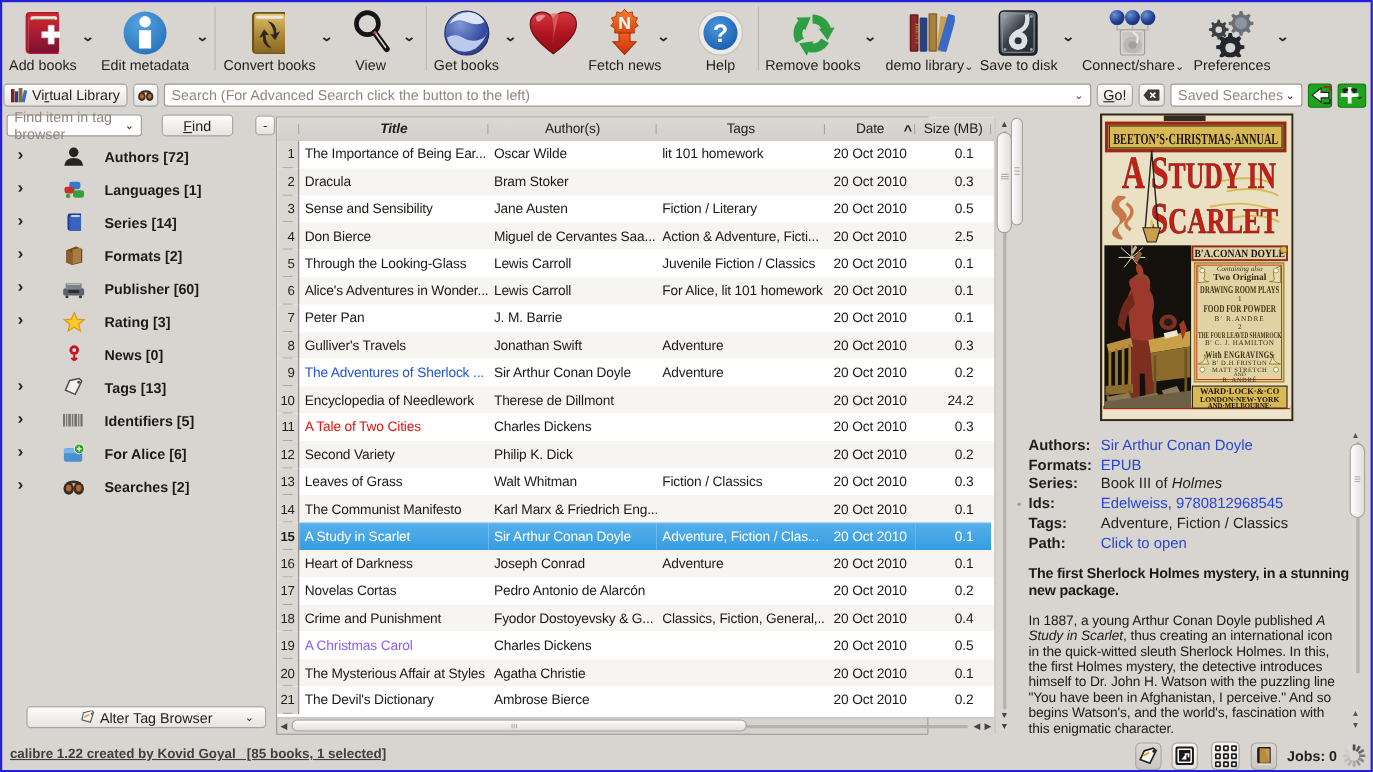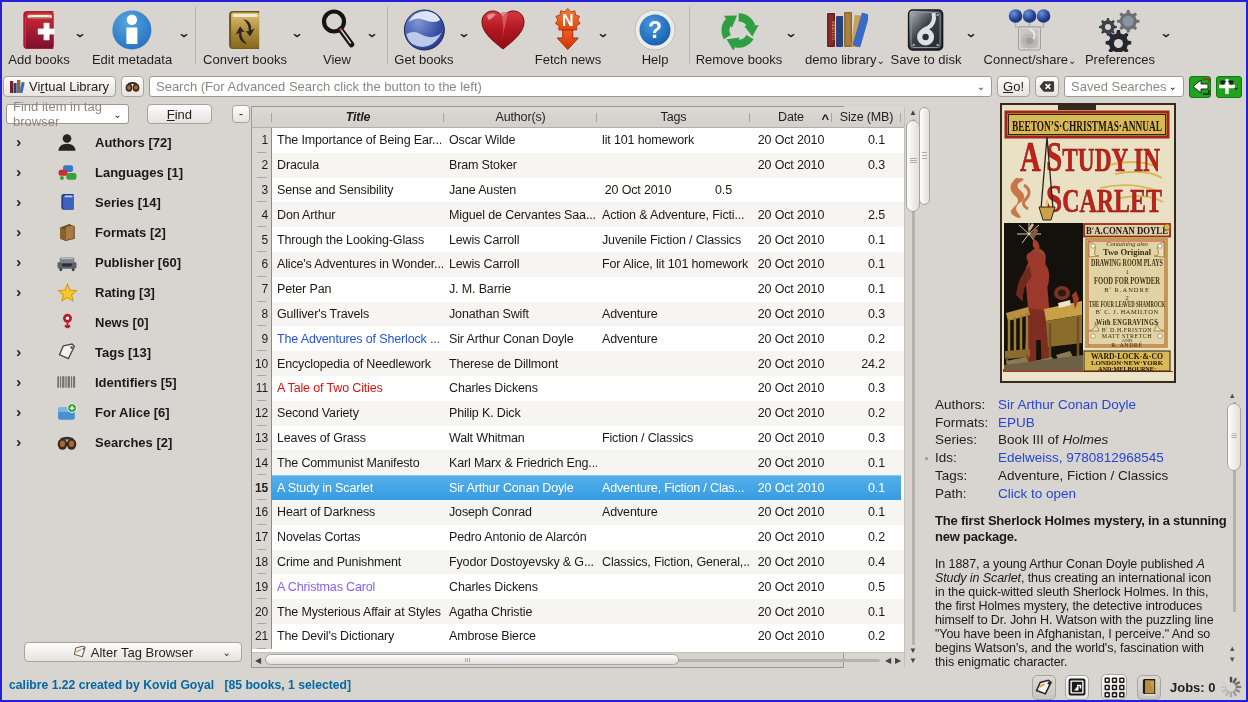--- a/index.html
+++ b/index.html
@@ -29,21 +29,21 @@
 }
 .input { background:#fff; border:1px solid #9d9893; border-radius:3px; height:21px; display:flex; align-items:center; padding:0 6px; color:#8c8880; font-size:13px; }
 
 #leftpanel { position:absolute; left:2px; top:100px; width:248px; bottom:32px; }
 #tablepanel { position:absolute; left:249px; top:104px; width:593px; height:562px; }
 #rightpanel { position:absolute; left:922px; top:100px; right:0; bottom:32px; }
 #statusbar { position:absolute; left:2px; bottom:0; right:2px; height:32px; }
 .tagrow { display:flex; align-items:center; height:30px; padding-left:12px; font-size:13px; color:#1c1a17; }
 .tagrow .exp { font-size:16px; font-weight:bold; color:#2a2825; width:12px; transform:scaleY(0.95); line-height:1; }
 .tagrow .tico { width:24px; margin:0 16px 0 27px; display:flex; justify-content:center; }
-.dl { font-weight:normal; padding:0; vertical-align:top; width:55px; }
+.dl { font-weight:bold; padding:0; vertical-align:top; width:55px; }
 .dv { padding-left:8px; white-space:nowrap; }
 .lnk { color:#2746d2; }
 .sqbtn { width:24px; height:25px; border:1px solid #aaa5a0; border-radius:5px; display:flex; align-items:center; justify-content:center; background:linear-gradient(#fbfaf9,#e4e1dd); }
 
 #tablepanel { font-size:12.5px; letter-spacing:-0.15px; }
 .thead { display:flex; height:21px; align-items:center; background:linear-gradient(#dcd9d5,#d3cfca); border-bottom:1px solid #b2aea8; }
 .thead .hc { text-align:center; position:relative; height:21px; line-height:21px; color:#211f1c;}
 .thead .hc::after { content:''; position:absolute; right:0; top:6px; width:1px; height:9px; background:#a9a49e; }
 .trow { display:flex; height:24.8px; align-items:center; background:#fff; }
 .trow.alt { background:#f6f5f2; }
@@ -535,26 +535,27 @@
   <div class="c cT">Dracula</div>
   <div class="c cA">Bram Stoker</div>
   <div class="c cG"></div>
   <div class="c cD">20 Oct 2010</div>
   <div class="c cS">0.3</div>
 </div>
 <div class="trow">
   <div class="rownum" style="">3</div>
   <div class="c cT">Sense and Sensibility</div>
   <div class="c cA">Jane Austen</div>
+  <div class="c cG">Fiction / Literary</div>
   <div class="c cD">20 Oct 2010</div>
   <div class="c cS">0.5</div>
 </div>
 <div class="trow alt">
   <div class="rownum" style="">4</div>
-  <div class="c cT">Don Arthur</div>
+  <div class="c cT">Don Bierce</div>
   <div class="c cA">Miguel de Cervantes Saa...</div>
   <div class="c cG">Action &amp; Adventure, Ficti...</div>
   <div class="c cD">20 Oct 2010</div>
   <div class="c cS">2.5</div>
 </div>
 <div class="trow">
   <div class="rownum" style="">5</div>
   <div class="c cT">Through the Looking-Glass</div>
   <div class="c cA">Lewis Carroll</div>
   <div class="c cG">Juvenile Fiction / Classics</div>
@@ -859,21 +860,21 @@
     <div style="position:absolute;top:12px;bottom:0;left:6px;width:3px;background:#b5b1ac;"></div>
     <div style="position:absolute;top:13px;left:0;width:14px;height:68px;background:linear-gradient(90deg,#fdfdfc,#e2dfdb);border:1px solid #a8a39d;border-radius:7px;"></div>
     <div style="position:absolute;top:42px;left:4px;font-size:7px;color:#999;letter-spacing:0;">☰</div>
   </div>
   <div style="position:absolute;right:4px;top:541px;width:15px;height:30px;">
     <div style="position:absolute;top:0;left:3px;font-size:9px;color:#555;">▴</div>
     <div style="position:absolute;top:11px;left:3px;font-size:9px;color:#555;">▾</div>
   </div>
 </div>
 <div id="statusbar">
-  <div style="position:absolute;left:5px;top:10px;font-weight:bold;font-size:12.2px;color:#0369a1;">calibre 1.22 created by Kovid Goyal&nbsp;&nbsp;&nbsp;[85 books, 1 selected]</div>
+  <div style="position:absolute;left:5px;top:10px;font-weight:bold;font-size:12.2px;color:#404040;text-decoration:underline;">calibre 1.22 created by Kovid Goyal&nbsp;&nbsp;&nbsp;[85 books, 1 selected]</div>
   <div style="position:absolute;left:1028px;top:6px;display:flex;align-items:center;">
     <div class="sqbtn" style="background:linear-gradient(#dcd8d4,#c9c5c0);width:24px;">
       <svg width="19" height="17" viewBox="0 0 20 18">
         <circle cx="16.5" cy="3.5" r="2.4" fill="#c8c4be"></circle>
         <path d="M7 3 L16 3 L18 6 L9 16 L1 10 Z" fill="#f8f6f2" stroke="#222" stroke-width="1.6" transform="rotate(-16 9 9)"></path>
         <circle cx="14.6" cy="4.4" r="1.3" fill="#222"></circle>
         <path d="M4.5 8.5 L10 5.5" stroke="#e8a050" stroke-width="2"></path>
       </svg>
     </div>
     <div class="sqbtn" style="margin-left:9px;width:24px;">

